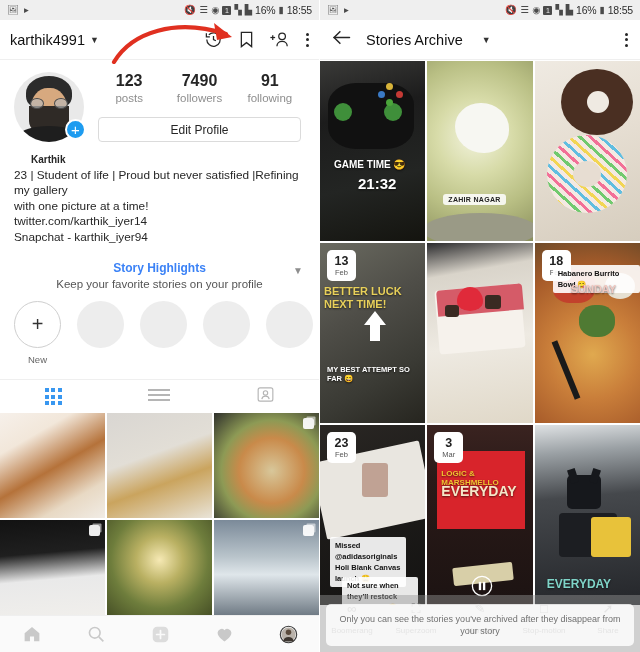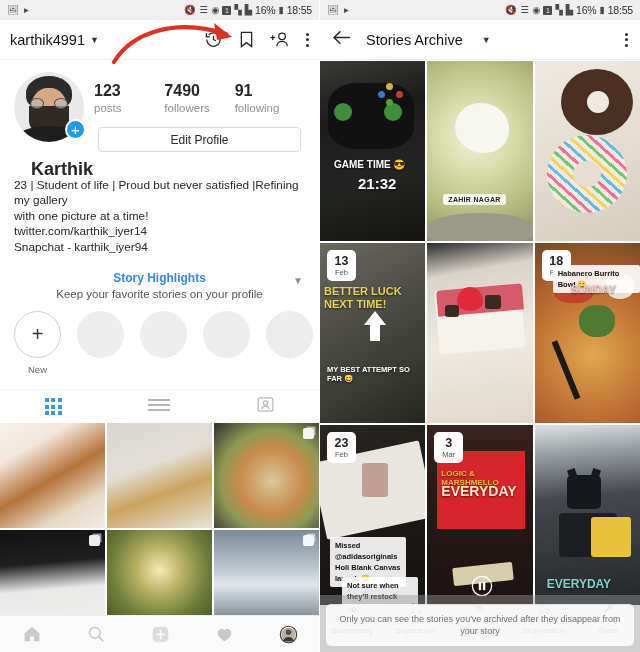--- a/index.html
+++ b/index.html
@@ -57,31 +57,31 @@
   .av-body { position:absolute; left:6px; bottom:-2px; width:58px; height:18px;
              background:#1e1e1e; border-radius:50% 50% 0 0; }
   .av-plus {
     position: absolute; right: -2px; bottom: 2px; width: 21px; height: 21px;
     border-radius: 50%; background: #1e9cf0; border: 2px solid #fff;
     color: #fff; font-size: 15px; line-height: 17px; text-align: center; font-weight: 300;
   }
 
   .stats-col { flex: 1; padding-left: 10px; }
   .stats { display: flex; }
-  .stat { flex: 1; text-align: left; margin-top: 10px; }
+  .stat { flex: 1; text-align: center; }
   .stat-num { font-size: 16px; font-weight: bold; color: #262626; }
   .stat-lbl { font-size: 11.5px; color: #8e8e8e; margin-top: 2px; }
   .edit-btn {
     margin: 13px 4px 0 4px; height: 25px; border: 1px solid #dbdbdb;
     border-radius: 4px; font-size: 12px; color: #262626;
     display: flex; align-items: center; justify-content: center; background: #fff;
   }
 
   .bio { padding: 10px 14px 0 14px; font-size: 11.8px; color: #262626; line-height: 15.5px; }
-  .bio-name { font-weight: bold; font-size: 18px; padding-left: 17px; }
+  .bio-name { font-weight: bold; font-size: 10px; padding-left: 17px; }
 
   .highlights-head { text-align: center; padding: 16px 0 0 0; position: relative; }
   .hl-title { font-size: 12px; font-weight: bold; color: #3b82f6; }
   .hl-sub { font-size: 11.5px; color: #555; margin-top: 3px; }
   .hl-chev { position: absolute; right: 16px; top: 20px; color: #8e8e8e; font-size: 10px; }
 
   .hl-row { display: flex; padding: 11px 14px 0 14px; gap: 16px; }
   .hl-item { width: 47px; text-align: center; }
   .hl-circle { width: 47px; height: 47px; border-radius: 50%; background: #ededed; }
   .hl-circle.new { background: #fff; border: 1px solid #cfcfcf;

